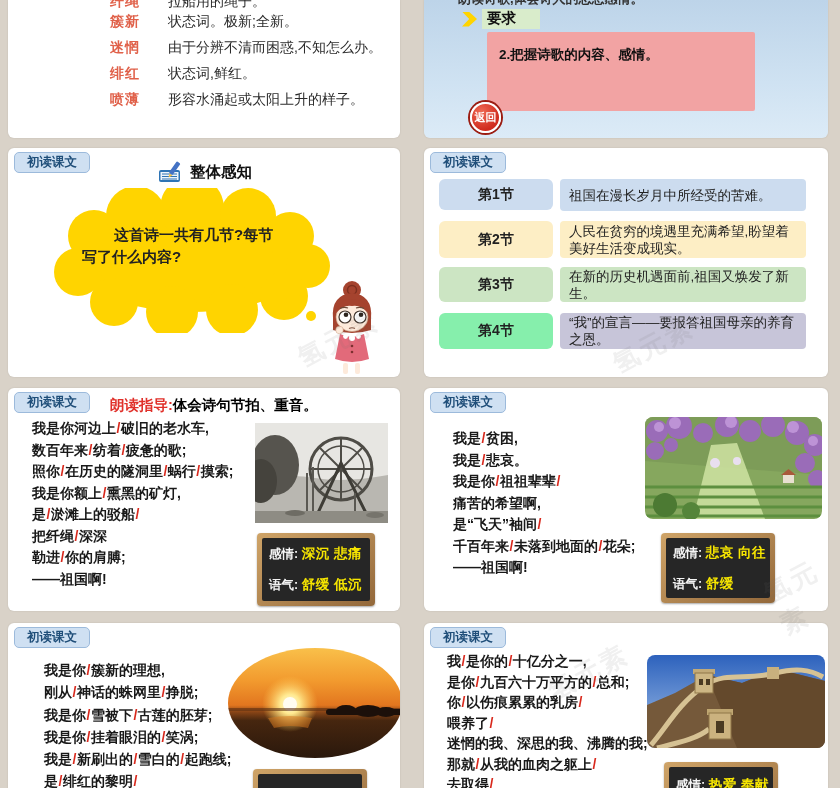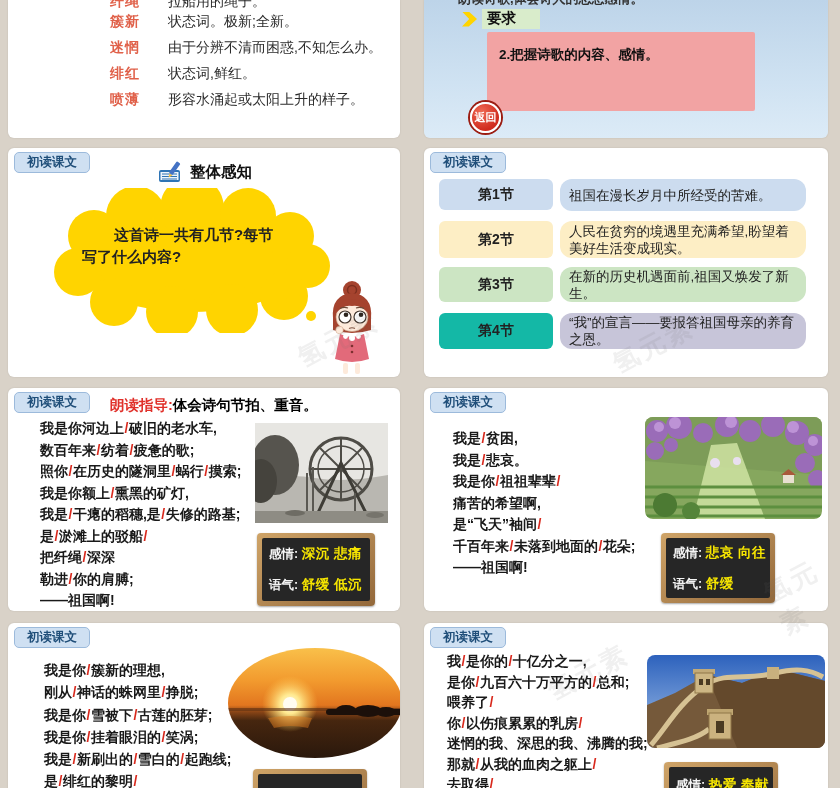--- a/index.html
+++ b/index.html
@@ -51,31 +51,31 @@
   .cloud-wrap{position:absolute;left:44px;top:40px;width:278px;height:145px;}
   .cloud-txt{position:absolute;left:74px;top:76px;width:228px;font-size:15px;font-weight:bold;
              color:#222;line-height:22px;}
   .cloud-txt .l1{padding-left:32px;}
   .dot{position:absolute;border-radius:50%;background:#ffd400;}
   .girl{position:absolute;left:314px;top:132px;width:60px;height:95px;}
 
   
   .sec-label{position:absolute;left:15px;width:114px;border-radius:6px;display:flex;
              align-items:center;justify-content:center;font-size:14px;color:#222;font-weight:bold;}
-  .sec-text{position:absolute;left:136px;width:246px;border-radius:12px;font-size:13.5px;
+  .sec-text{position:absolute;left:136px;width:246px;border-radius:4px;font-size:13.5px;
             color:#222;padding:16px 9px;box-sizing:border-box;display:flex;align-items:center;
             line-height:17px;}
 
   
   .ptitle{position:absolute;left:90px;top:8px;font-size:14.5px;font-weight:bold;white-space:nowrap;}
   .ptitle .red{color:#e0302a;padding-left:12px;}
   .poem{position:absolute;font-weight:bold;color:#191919;white-space:nowrap;}
   .poem .pl{font-size:14px;}
   .sl{color:#d8281c;font-weight:bold;padding:0 .5px;}
-  .s5 .poem .pl{line-height:21.5px;margin-left:8px;}
+  .s5 .poem .pl{line-height:21.5px;}
   .s6 .poem .pl{line-height:21.5px;}
   .s7 .poem .pl{line-height:22.3px;}
   .s8 .poem .pl{line-height:20.5px;}
 
   .photo{position:absolute;overflow:hidden;}
   .rounded{border-radius:8px;}
   .oval{border-radius:50%;}
 
   .board{position:absolute;background:linear-gradient(145deg,#cfa468,#93683a);
          border-radius:4px;padding:5px;box-sizing:border-box;box-shadow:0 1px 2px rgba(0,0,0,.35);}
@@ -191,35 +191,34 @@
   </section>
 
   <section class="slide s4">
     <div class="tag">初读课文</div>
     <div class="sec-label" style="top: 31px; height: 31px; background-color: rgb(204, 220, 239);">第1节</div>
     <div class="sec-text" style="top: 31px; height: 31px; background-color: rgb(204, 220, 239);">祖国在漫长岁月中所经受的苦难。</div>
     <div class="sec-label" style="top: 73px; height: 37px; background-color: rgb(253, 238, 197);">第2节</div>
     <div class="sec-text" style="top: 73px; height: 37px; background-color: rgb(253, 238, 197);">人民在贫穷的境遇里充满希望,盼望着美好生活变成现实。</div>
     <div class="sec-label" style="top: 119px; height: 35px; background-color: rgb(204, 229, 195);">第3节</div>
     <div class="sec-text" style="top: 119px; height: 35px; background-color: rgb(204, 229, 195);">在新的历史机遇面前,祖国又焕发了新生。</div>
-    <div class="sec-label" style="top: 165px; height: 36px; background-color: #14b8a6;">第4节</div>
+    <div class="sec-label" style="top: 165px; height: 36px; background-color: #86efac;">第4节</div>
     <div class="sec-text" style="top: 165px; height: 36px; background-color: rgb(199, 197, 217);">“我”的宣言——要报答祖国母亲的养育之恩。</div>
   </section>
 
   <section class="slide s5">
     <div class="tag">初读课文</div>
     <div class="ptitle">
       <span class="red">朗读指导:</span><span>体会诗句节拍、重音。</span>
     </div>
     <div class="poem" style="left:24px;top:30px">
       <div class="pl">我是你河边上<span class="sl">/</span>破旧的老水车,</div>
       <div class="pl">数百年来<span class="sl">/</span>纺着<span class="sl">/</span>疲惫的歌;</div>
       <div class="pl">照你<span class="sl">/</span>在历史的隧洞里<span class="sl">/</span>蜗行<span class="sl">/</span>摸索;</div>
       <div class="pl">我是你额上<span class="sl">/</span>熏黑的矿灯,</div>
-      <div class="pl">我是<span class="sl">/</span>干瘪的稻穗,是<span class="sl">/</span>失修的路基;</div>
       <div class="pl">是<span class="sl">/</span>淤滩上的驳船<span class="sl">/</span></div>
       <div class="pl">把纤绳<span class="sl">/</span>深深</div>
       <div class="pl">勒进<span class="sl">/</span>你的肩膊;</div>
       <div class="pl">——祖国啊!</div>
     </div>
     <div class="photo" style="left:247px;top:35px;width:133px;height:100px">
       <svg width="133" height="100" viewBox="0 0 133 100">
         <rect width="133" height="100" fill="#dcdbd7"></rect>
         <rect width="133" height="58" fill="#e7e6e2"></rect>
         <path d="M0 58 Q30 50 60 55 T133 52 V100 H0 Z" fill="#b9b7b1"></path>
@@ -344,22 +343,22 @@
     <div class="board" style="left:245px;top:146px;width:114px;height:70px">
       <div class="board-inner"></div>
     </div>
   </section>
 
   <section class="slide s8">
     <div class="tag">初读课文</div>
     <div class="poem" style="left:23px;top:28px">
       <div class="pl">我<span class="sl">/</span>是你的<span class="sl">/</span>十亿分之一,</div>
       <div class="pl">是你<span class="sl">/</span>九百六十万平方的<span class="sl">/</span>总和;</div>
+      <div class="pl">你<span class="sl">/</span>以伤痕累累的乳房<span class="sl">/</span></div>
       <div class="pl">喂养了<span class="sl">/</span></div>
-      <div class="pl">你<span class="sl">/</span>以伤痕累累的乳房<span class="sl">/</span></div>
       <div class="pl">迷惘的我、深思的我、沸腾的我;</div>
       <div class="pl">那就<span class="sl">/</span>从我的血肉之躯上<span class="sl">/</span></div>
       <div class="pl">去取得<span class="sl">/</span></div>
 
     </div>
     <div class="photo rounded" style="left:223px;top:32px;width:178px;height:93px">
       <svg width="178" height="93" viewBox="0 0 178 93">
         <defs>
           <linearGradient id="sky2" x1="0" y1="0" x2="0" y2="1">
             <stop offset="0" stop-color="#2d62bd"></stop>

